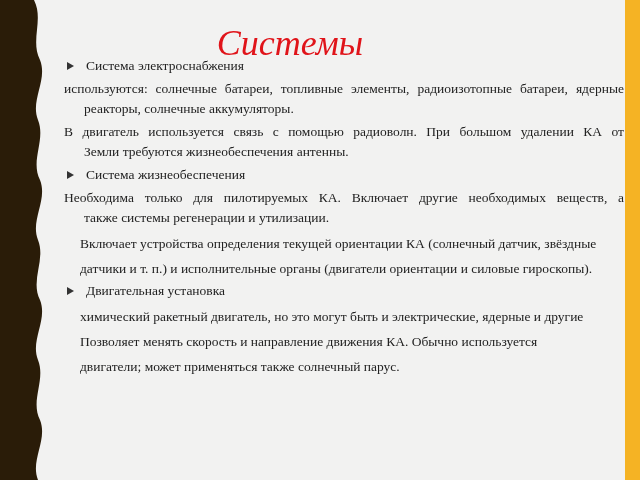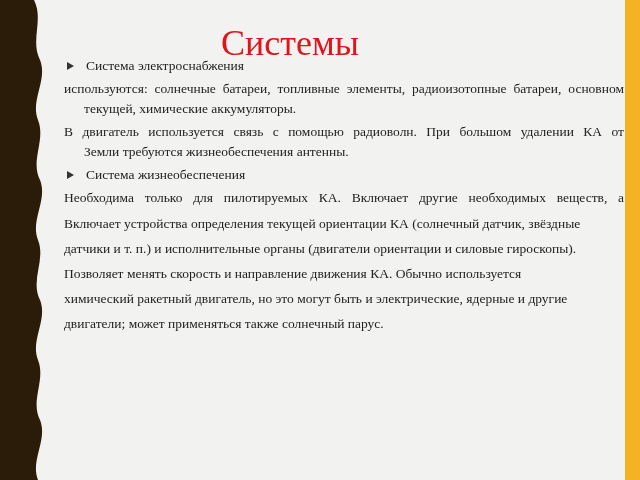--- a/index.html
+++ b/index.html
@@ -1,57 +1,59 @@
 <!DOCTYPE html>
 <html><head>
 <meta charset="utf-8">
 <style>
   html, body { margin:0; padding:0; }
   body { width:640px; height:480px; position:relative; overflow:hidden; background:#f2f2f1; font-family:"Liberation Serif", serif; color:#222; }
   .left-border { position:absolute; left:0; top:0; width:48px; height:480px; }
   .right-bar { position:absolute; left:625px; top:0; width:15px; height:480px; background:#f5b324; }
-  .title { position:absolute; left:0; width:580px; top:22px; text-align:center; font-size:36px; color:#e0141a; font-family:"Liberation Serif", serif; }
+  .title { position:absolute; left:0; width:580px; top:22px; text-align:center; font-size:36px; color:#e0141a; font-family:"Liberation Serif", serif;font-style:italic; }
   .content { position:absolute; left:64px; top:56px; width:560px; font-size:13.5px; }
   .bullet { position:relative; padding-left:22px; height:23px; line-height:20px; }
   .bullet .arrow { position:absolute; left:3px; top:6px; width:0; height:0; border-top:4px solid transparent; border-bottom:4px solid transparent; border-left:7px solid #333; }
   .para { text-align:justify; line-height:20px; margin-bottom:3px; }
   .para .first { display:block; text-align-last:justify; }
   .para .rest { display:block; padding-left:20px; text-align:left; }
-  .plain { line-height:25px; }
+  .plain { line-height:25px;margin-left:16px; }
 </style>
 </head>
 <body>
 
 <svg class="left-border" viewBox="0 0 48 480" preserveAspectRatio="none">
   <path d="M0 0 L34 0 C44 20 30 40 40 60 C48 80 30 100 38 120 C46 140 30 160 40 180 C48 200 30 220 38 240 C46 260 30 280 40 300 C48 320 30 340 38 360 C46 380 30 400 40 420 C48 440 30 460 38 480 L0 480 Z" fill="#2a1c08"></path>
 </svg>
 <div class="right-bar"></div>
 
 <div class="title">Системы</div>
 
 <div class="content">
   <div class="bullet"><span class="arrow"></span><span>Система электроснабжения</span></div>
   <div class="para">
-      <span class="first">используются: солнечные батареи, топливные элементы, радиоизотопные батареи, основном</span>
-      <span class="rest">текущей, химические аккумуляторы.</span>
+      <span class="first">используются: солнечные батареи, топливные элементы, радиоизотопные батареи, ядерные</span>
+      <span class="rest">реакторы, солнечные аккумуляторы.</span>
     </div>
 
   <div class="para">
       <span class="first">В двигатель используется связь с помощью радиоволн. При большом удалении КА от</span>
       <span class="rest">Земли требуются жизнеобеспечения антенны.</span>
     </div>
 
   <div class="bullet"><span class="arrow"></span><span>Система жизнеобеспечения</span></div>
   <div class="para">
       <span class="first">Необходима только для пилотируемых КА. Включает другие необходимых веществ, а</span>
+      <span class="rest">также системы регенерации и утилизации.</span>
     </div>
 
   <div class="plain">
     <div>Включает устройства определения текущей ориентации КА (солнечный датчик, звёздные</div>
     <div>датчики и т. п.) и исполнительные органы (двигатели ориентации и силовые гироскопы).</div>
   </div>
 
+  <div class="bullet"><span class="arrow"></span><span>Двигательная установка</span></div>
   <div class="plain">
+    <div>химический ракетный двигатель, но это могут быть и электрические, ядерные и другие</div>
     <div>Позволяет менять скорость и направление движения КА. Обычно используется</div>
-    <div>химический ракетный двигатель, но это могут быть и электрические, ядерные и другие</div>
     <div>двигатели; может применяться также солнечный парус.</div>
   </div>
 </div>
 
 </body></html>

